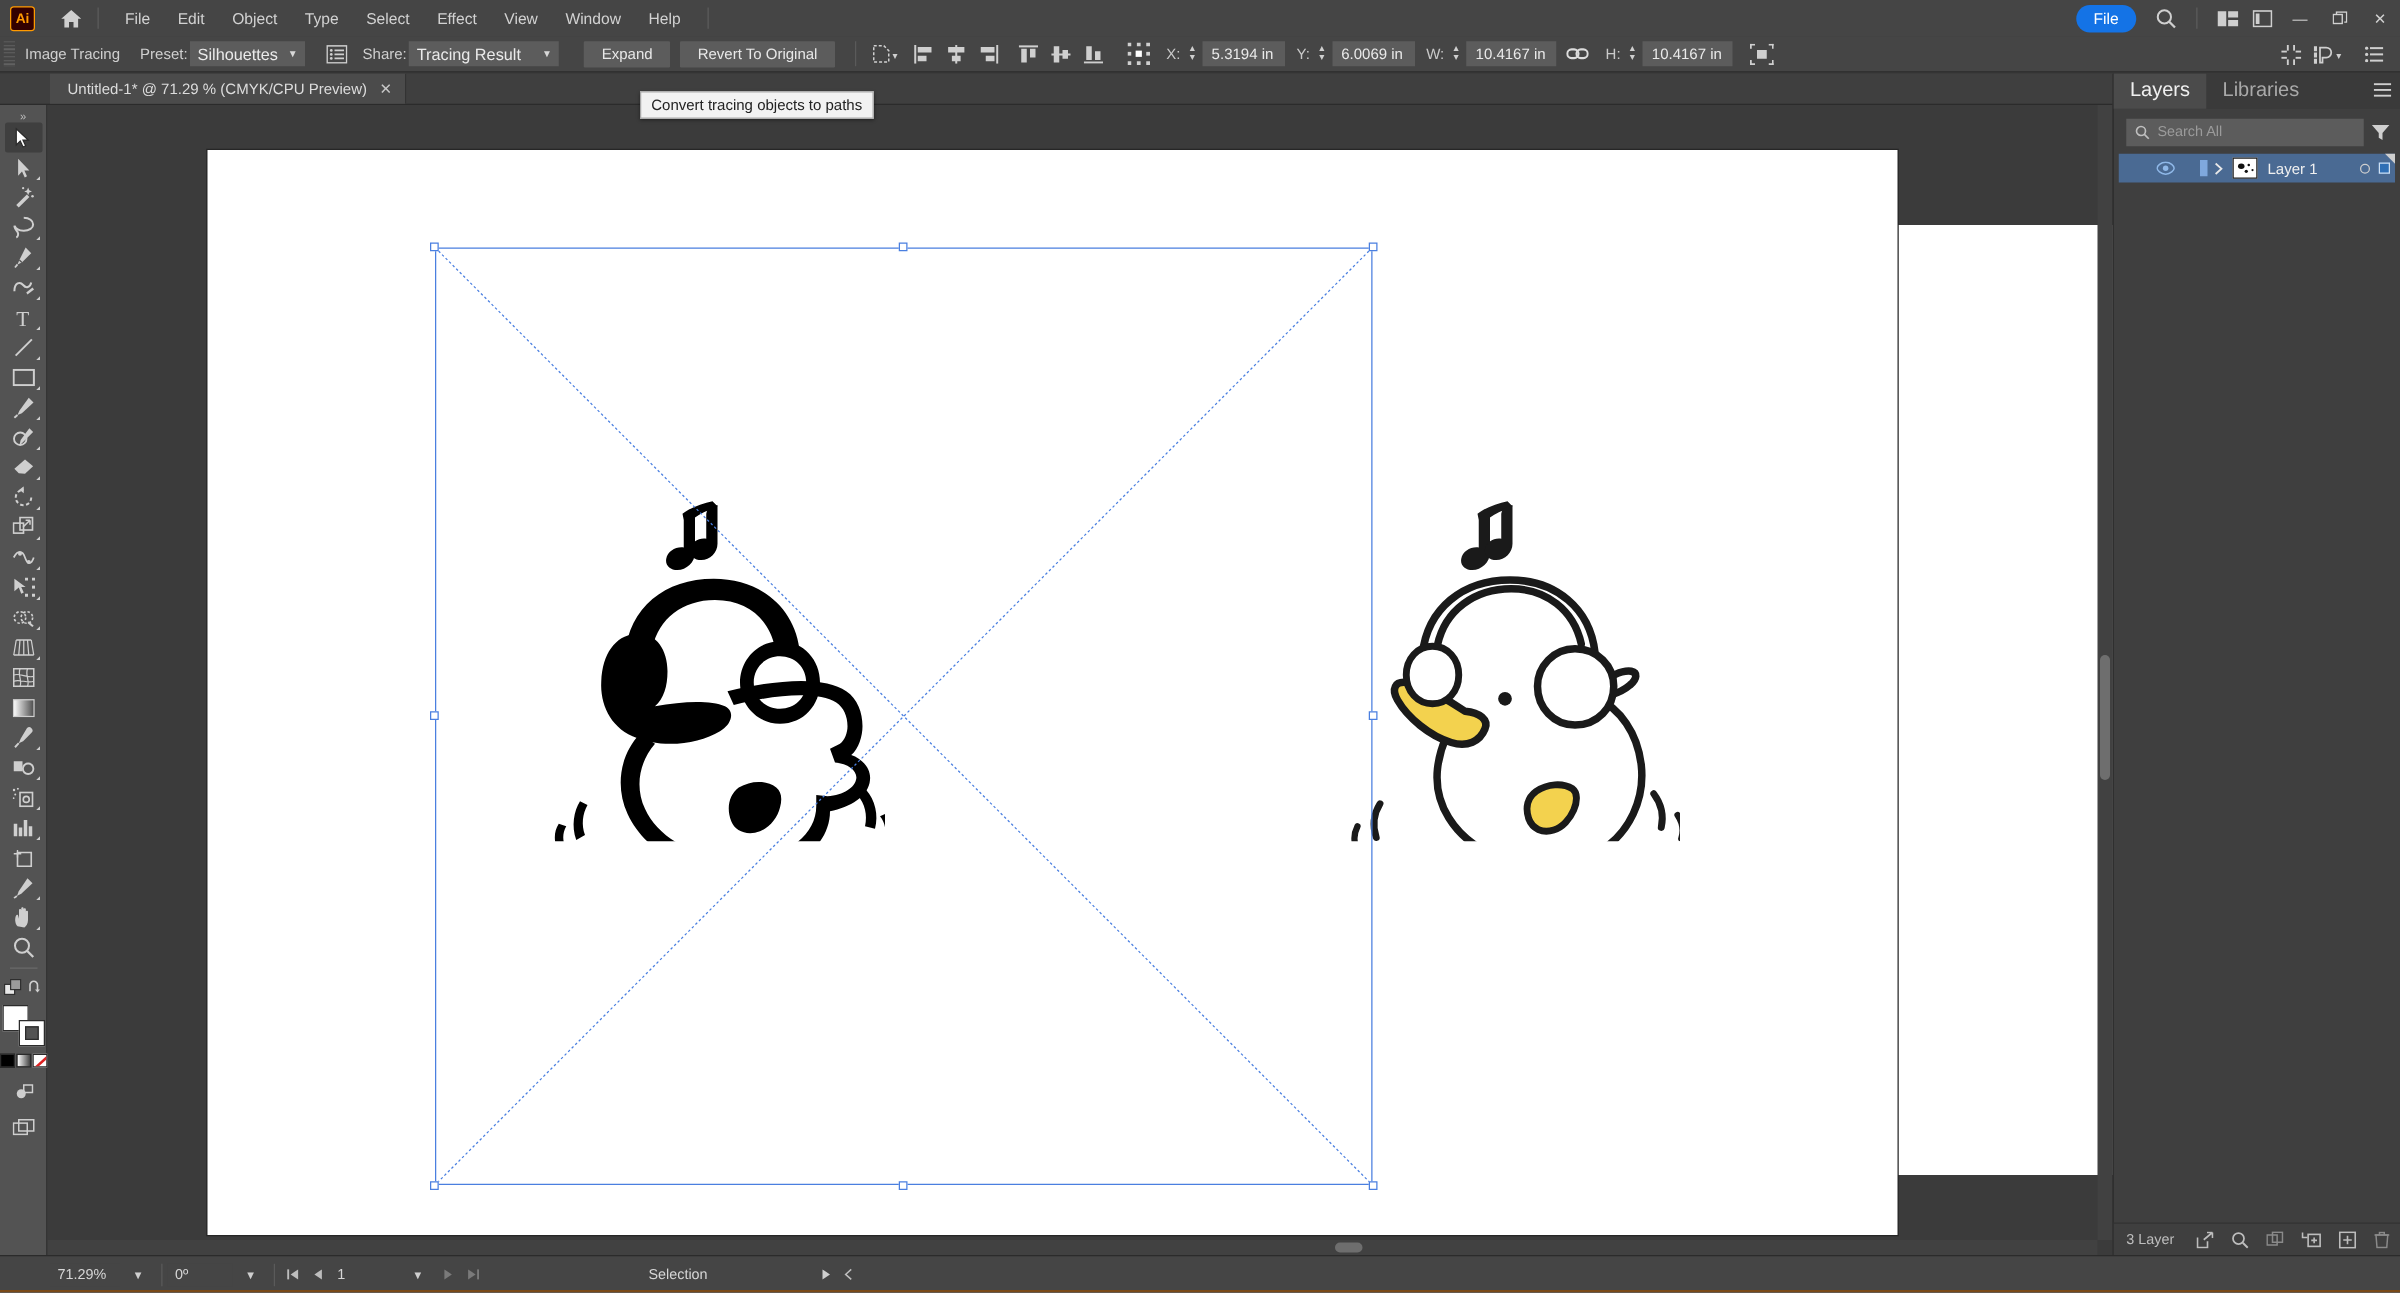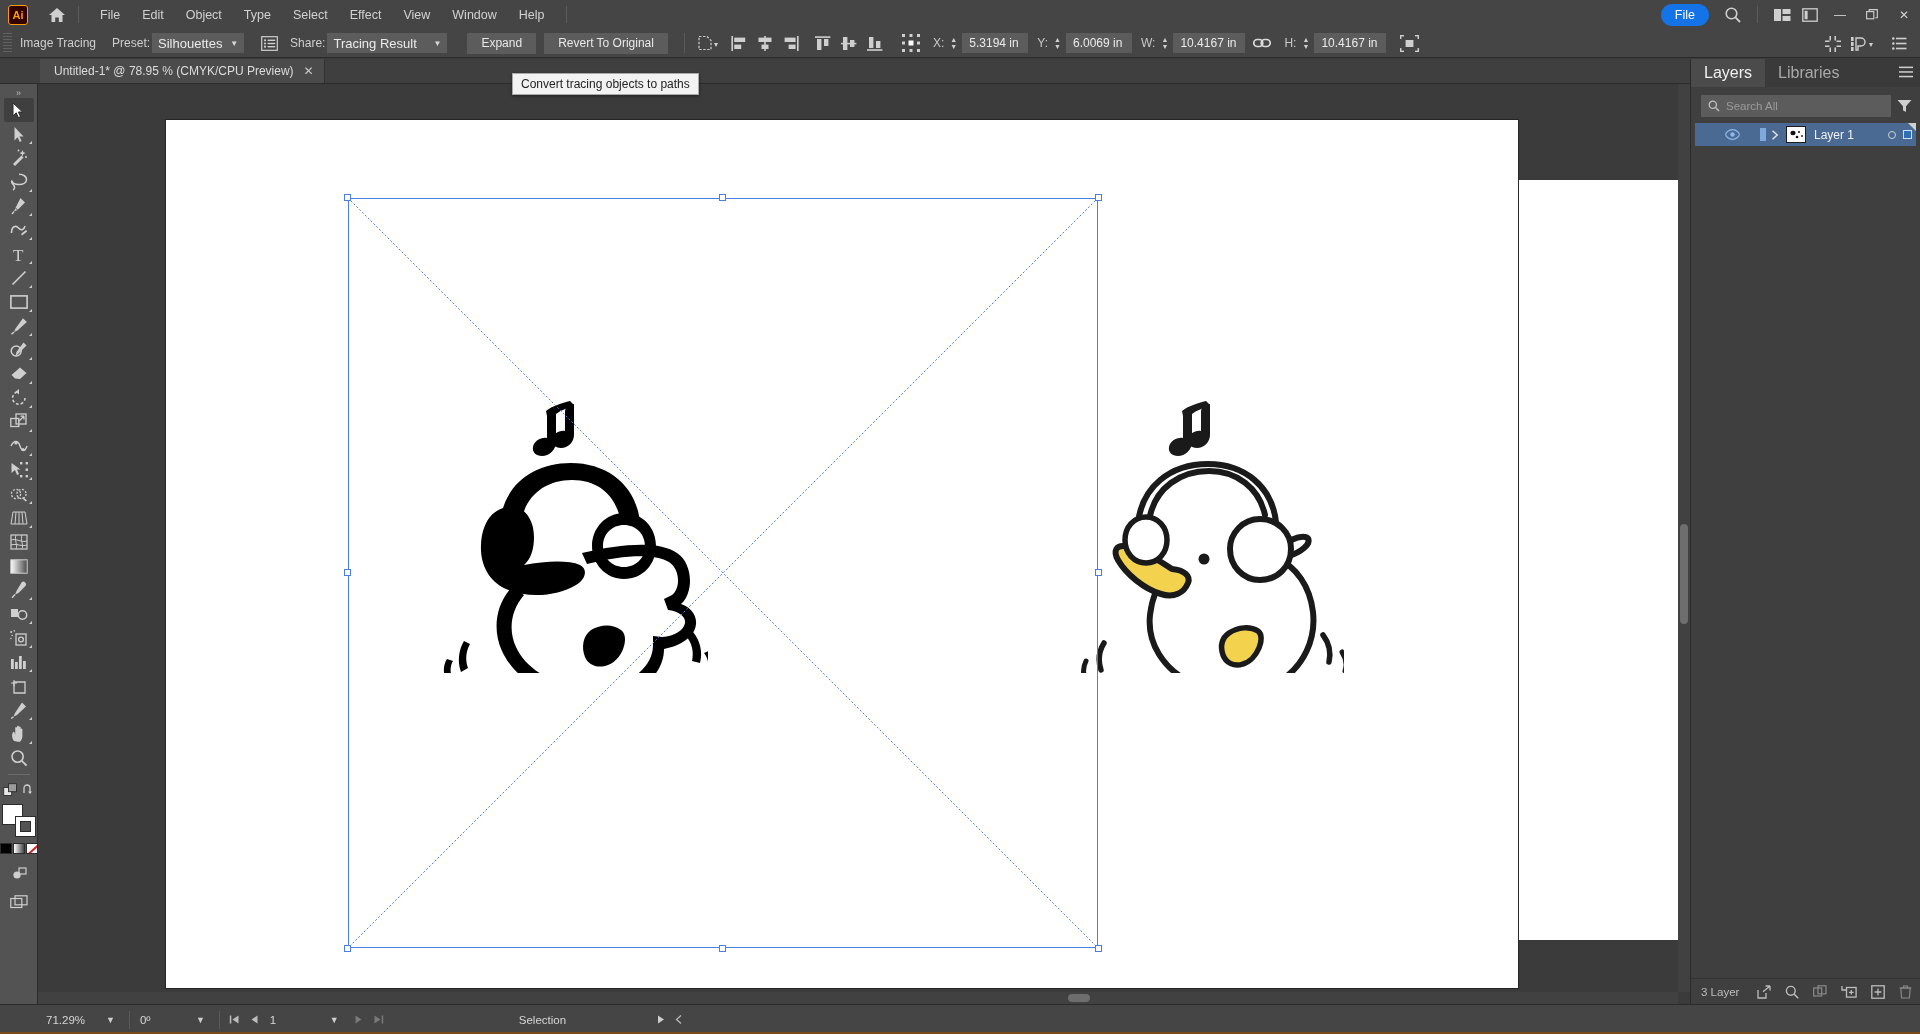--- a/index.html
+++ b/index.html
@@ -417,21 +417,21 @@
               <rect x="4" y="5.7" width="10.5" height="1.6"></rect>
               <rect x="4" y="10.7" width="10.5" height="1.6"></rect>
             </g>
           </svg>
       </div>
     </div>
   </div>
 
   <div class="tabbar">
     <div class="doctab">
-      <span>Untitled-1* @ 78.95 % (CMYK/CPU Preview)</span>
+      <span>Untitled-1* @ 71.29 % (CMYK/CPU Preview)</span>
       <span class="tabclose">✕</span>
     </div>
   </div>
 
   <div class="tooltip">Convert tracing objects to paths</div>
 
   <div class="toolbar">
     <div class="tb-dots">»</div>
 
     <div class="tool active">

